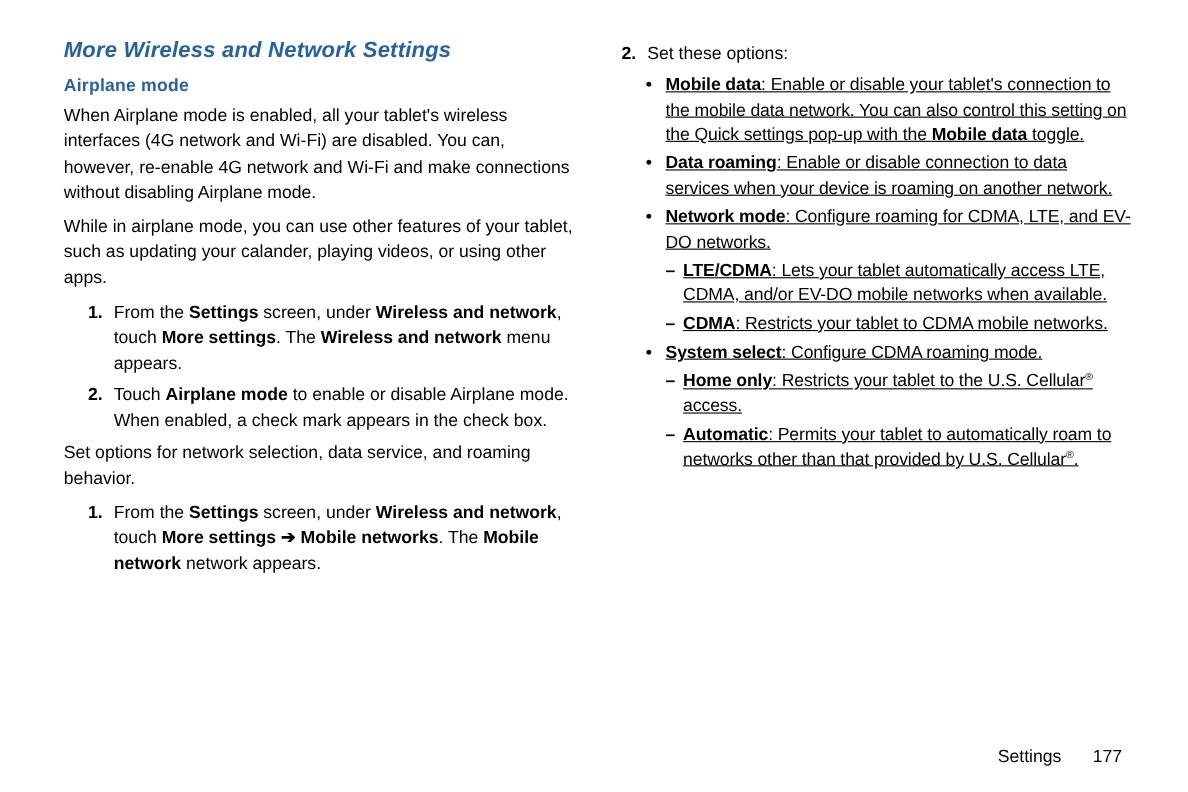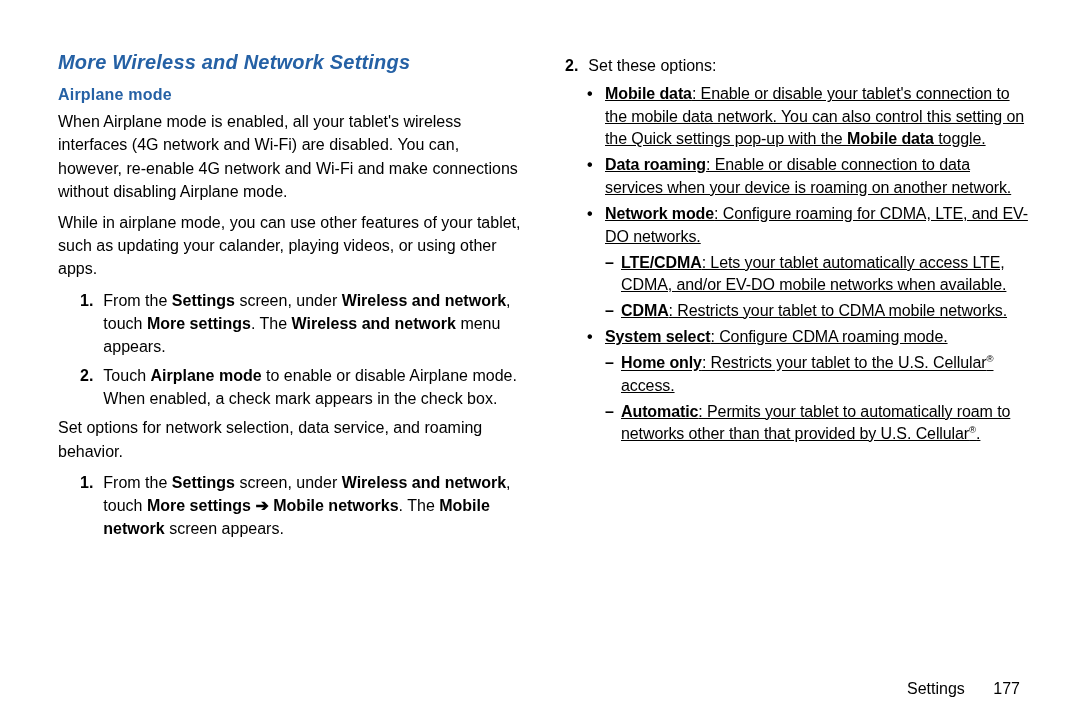--- a/index.html
+++ b/index.html
@@ -7,21 +7,21 @@
     width: 1080px;
     height: 720px;
     background: #fff;
     font-family: Arial, Helvetica, sans-serif;
     color: #000;
     position: relative;
     overflow: hidden;
   }
   .page {
     display: flex;
-    padding: 48px 50px 28px 58px;
+    padding: 32px 50px 28px 58px;
     gap: 42px;
     height: calc(100% - 36px);
   }
   .col {
     flex: 1;
     font-size: 16px;
     line-height: 1.45;
   }
   h1 {
     font-size: 20px;
@@ -108,21 +108,21 @@
       <span class="ol-body">
         <span>Touch </span><b>Airplane mode</b><span> to enable or disable Airplane mode. When enabled, a check mark appears in the check box.</span>
       </span>
     </div>
 
     <p>Set options for network selection, data service, and roaming behavior.</p>
 
     <div class="ol-row">
       <span class="ol-num">1.</span>
       <span class="ol-body">
-        <span>From the </span><b>Settings</b><span> screen, under </span><b>Wireless and network</b><span>, touch </span><b>More settings ➔ Mobile networks</b><span>. The </span><b>Mobile network</b><span> screen appears.</span>
+        <span>From the </span><b>Settings</b><span> screen, under </span><b>Wireless and network</b><span>, touch </span><b>More settings ➔ Mobile networks</b><span>. The </span><b>Mobile network</b><span> network appears.</span>
       </span>
     </div>
   </div>
 
   <div class="col">
     <div class="ol-row" style="margin-left:0px;">
       <span class="ol-num">2.</span>
       <span class="ol-body">Set these options:</span>
     </div>
 

